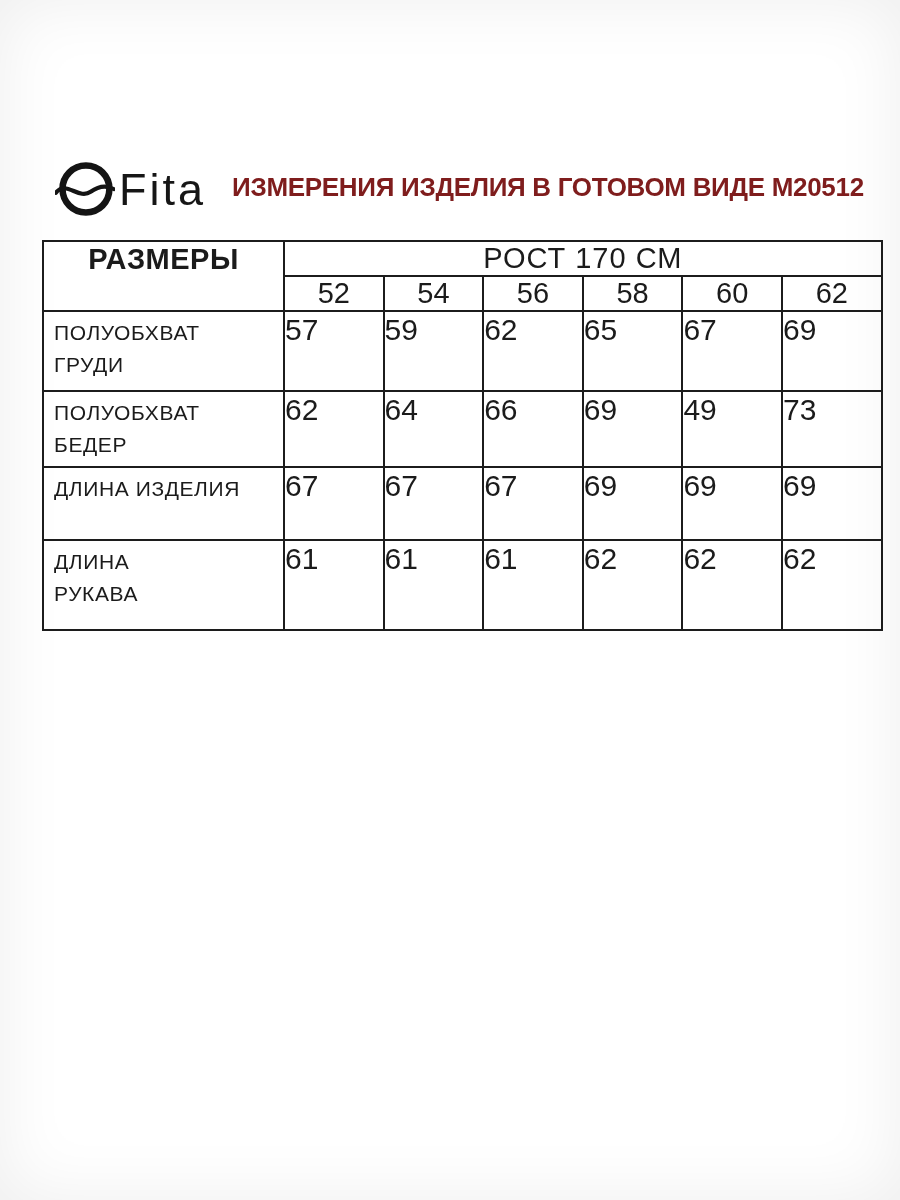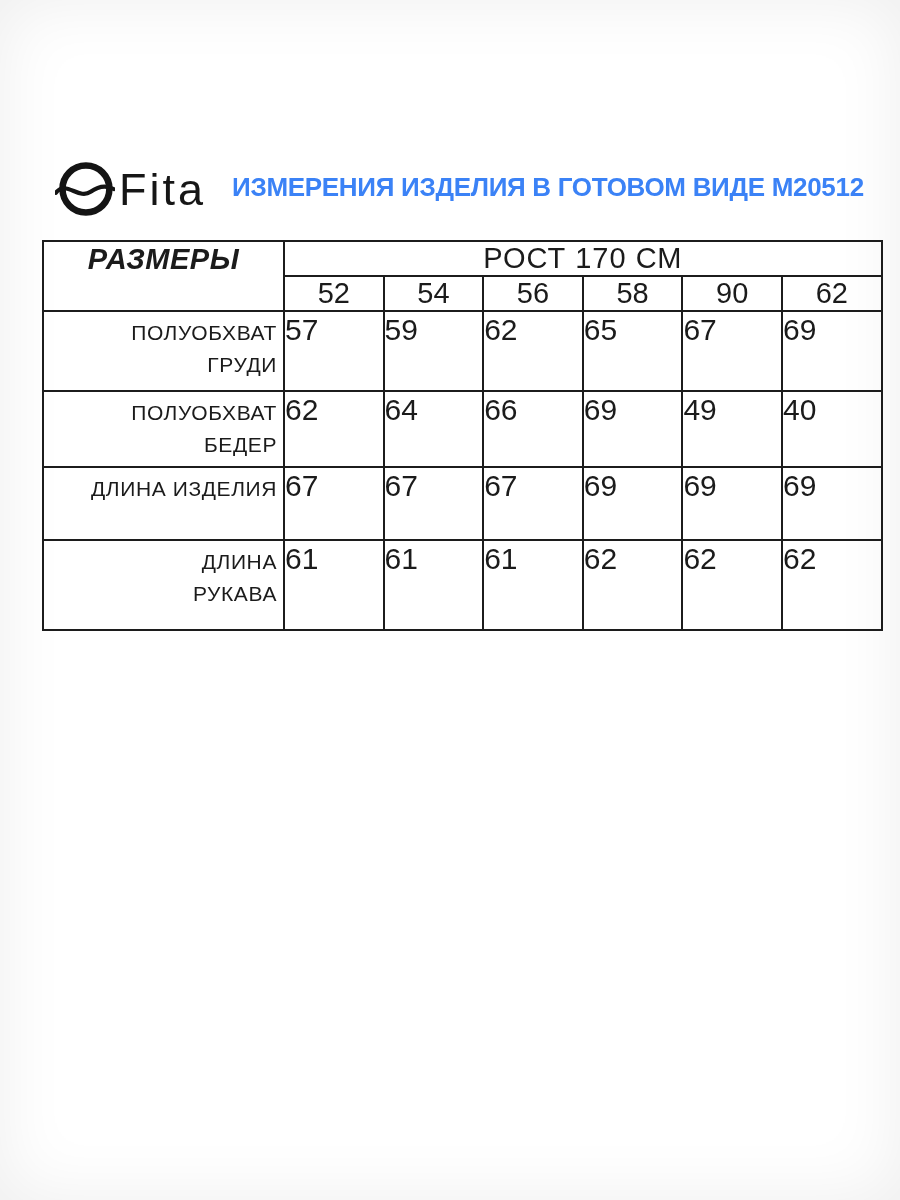--- a/index.html
+++ b/index.html
@@ -36,21 +36,21 @@
     letter-spacing: 3px;
     color: #161616;
     line-height: 1;
   }
   .title {
     margin: 0 0 4px 26px;
     font-size: 26px;
     font-weight: 700;
     letter-spacing: -0.3px;
     white-space: nowrap;
-    color: #3b82f6;
+    color: #7f1d1d;
   }
   table.size-table {
     position: absolute;
     left: 42px;
     top: 240px;
     width: 839px;
     border-collapse: collapse;
     table-layout: fixed;
   }
   table.size-table col.c0 { width: 241px; }
@@ -67,40 +67,39 @@
   tr.r-data-2 { height: 73px; }
   tr.r-data-3 { height: 90px; }
   th.corner {
     vertical-align: top;
     text-align: center;
     font-size: 29px;
     font-weight: 700;
     line-height: 34px;
     padding: 0;
     letter-spacing: 0.5px;
-    font-style: italic;
   }
   th.group {
     text-align: center;
     vertical-align: middle;
     font-size: 29px;
     font-weight: 400;
     padding: 0;
     letter-spacing: 1px;
     border-radius: 11px;
   }
   th.size {
     text-align: center;
     vertical-align: middle;
     font-size: 29px;
     font-weight: 400;
     padding: 0;
   }
   th.label {
-    text-align: right;
+    text-align: left;
     vertical-align: top;
     font-size: 21px;
     font-weight: 400;
     letter-spacing: 0.6px;
     padding: 5px 6px 0 10px;
     line-height: 1.5;
     white-space: pre-line;
   }
   td.val {
     text-align: left;
@@ -140,21 +139,21 @@
     <thead>
       <tr class="r-group">
         <th class="corner" rowspan="2">РАЗМЕРЫ</th>
         <th class="group" colspan="6">РОСТ 170 СМ</th>
       </tr>
       <tr class="r-sizes">
         <th class="size">52</th>
         <th class="size">54</th>
         <th class="size">56</th>
         <th class="size">58</th>
-        <th class="size">90</th>
+        <th class="size">60</th>
         <th class="size">62</th>
       </tr>
     </thead>
     <tbody>
       <tr class="r-data-0">
         <th class="label">ПОЛУОБХВАТ
 ГРУДИ</th>
         <td class="val">57</td>
         <td class="val">59</td>
         <td class="val">62</td>
@@ -163,21 +162,21 @@
         <td class="val">69</td>
       </tr>
       <tr class="r-data-1">
         <th class="label">ПОЛУОБХВАТ
 БЕДЕР</th>
         <td class="val">62</td>
         <td class="val">64</td>
         <td class="val">66</td>
         <td class="val">69</td>
         <td class="val">49</td>
-        <td class="val">40</td>
+        <td class="val">73</td>
       </tr>
       <tr class="r-data-2">
         <th class="label">ДЛИНА ИЗДЕЛИЯ</th>
         <td class="val">67</td>
         <td class="val">67</td>
         <td class="val">67</td>
         <td class="val">69</td>
         <td class="val">69</td>
         <td class="val">69</td>
       </tr>

